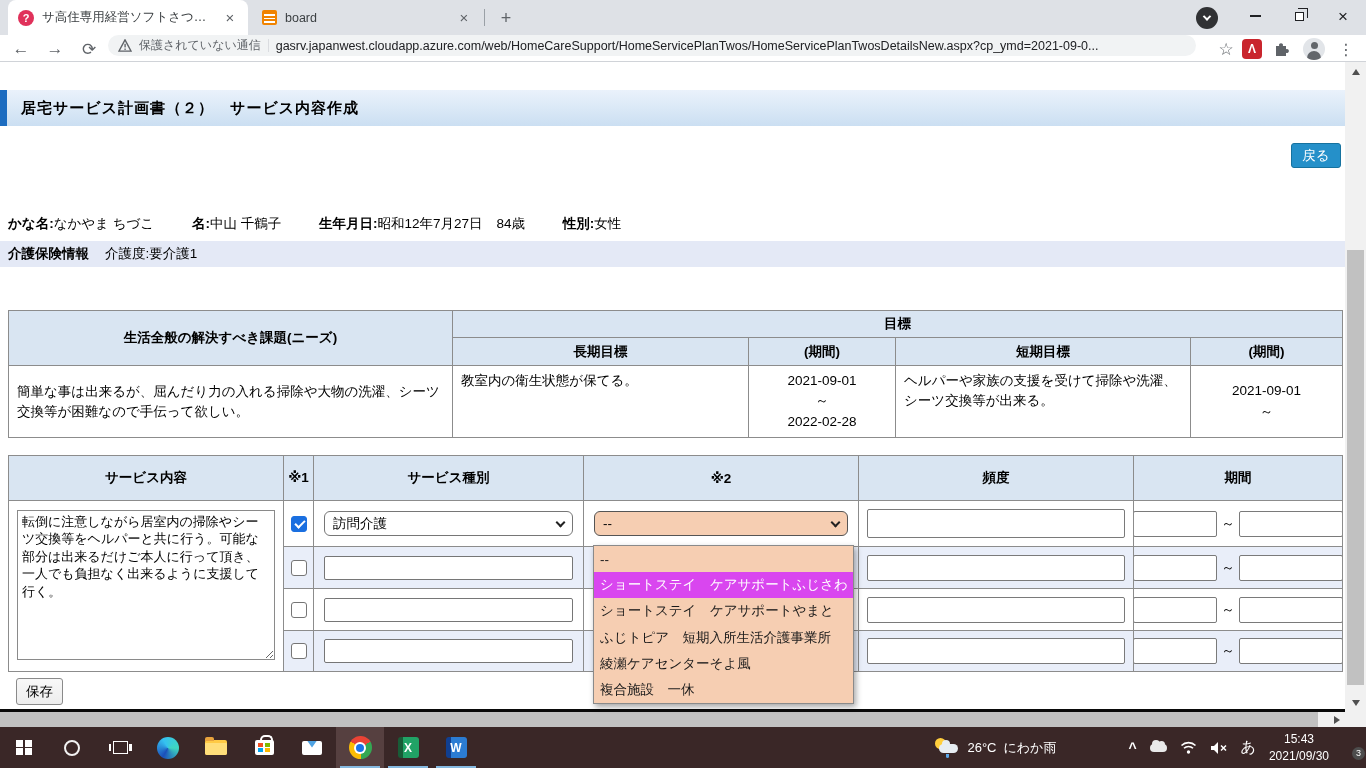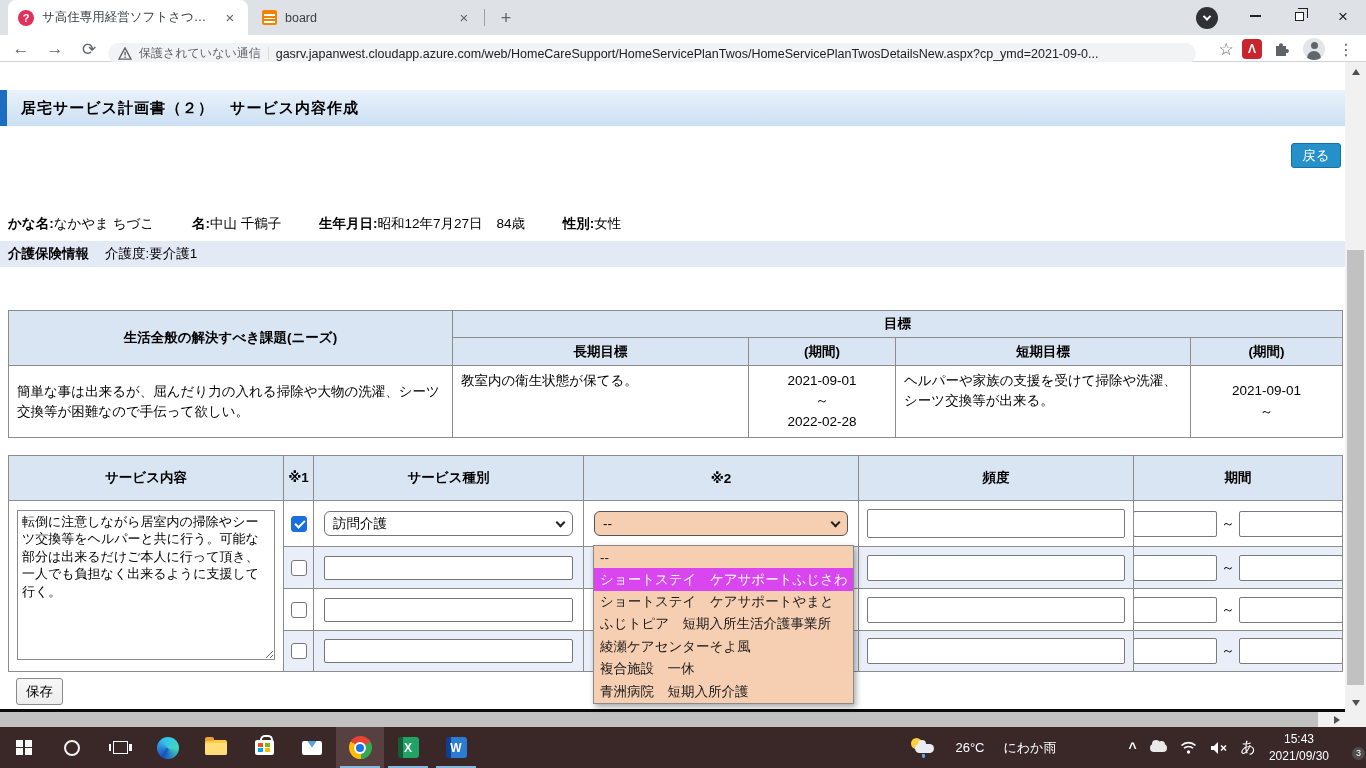--- a/index.html
+++ b/index.html
@@ -31,21 +31,21 @@
   .restore-box { width:9px; height:9px; border:1.5px solid #202124; position:relative; background:#fff; }
   .restore-box::before { content:""; position:absolute; left:2px; top:-4.5px; width:9px; height:9px;
     border:1.5px solid #202124; border-left:none; border-bottom:none; }
   .close-x { font-size:17px; color:#202124; line-height:17px; }
 
   
   #toolbar { position:absolute; left:0; top:35px; width:1366px; height:27px; background:#fff;
     border-bottom:1px solid #d0d3d8; }
   .navbtn { position:absolute; top:1px; width:26px; height:26px; display:flex; align-items:center;
     justify-content:center; color:#5f6368; font-size:17px; }
-  #omnibox { position:absolute; left:108px; top:8px; width:1088px; height:21px; border-radius:11px;
+  #omnibox { position:absolute; left:108px; top:0; width:1088px; height:21px; border-radius:11px;
     background:#f1f3f4; display:flex; align-items:center; padding:0 10px; gap:7px; overflow:hidden; }
   #warn-text { color:#5f6368; font-size:12px; white-space:nowrap; }
   .omnisep { width:1px; height:13px; background:#dadce0; flex:none; }
   #url-text { color:#202124; font-size:12.5px; white-space:nowrap; overflow:hidden; }
   #star-btn { position:absolute; left:1214px; top:2px; width:24px; height:24px; color:#5f6368;
     font-size:17px; display:flex; align-items:center; justify-content:center; }
   #pdf-ext { position:absolute; left:1242px; top:4px; width:20px; height:20px; background:#c9252d;
     border-radius:4px; color:#fff; font-weight:bold; font-size:12px; display:flex; align-items:center; justify-content:center; }
   #puzzle-btn { position:absolute; left:1272px; top:4px; width:21px; height:21px; }
   #avatar-btn { position:absolute; left:1303px; top:3px; width:22px; height:22px; border-radius:50%;
@@ -170,21 +170,21 @@
   .chromeicon::after { content:""; position:absolute; left:7.5px; top:7.5px; width:8px; height:8px;
     border-radius:50%; background:#1a73e8; }
   .officeicon { width:21px; height:21px; border-radius:3px; color:#fff; font-weight:bold; font-size:12px;
     display:flex; align-items:center; justify-content:center; }
   .xl { background:linear-gradient(90deg,#185c37 26%,#21a366 26%); }
   .wd { background:linear-gradient(90deg,#103f91 26%,#2b7cd3 26%); }
   .tb-btn.open::after { content:""; position:absolute; left:4px; bottom:0; width:40px; height:2.5px; background:#85b9e0; }
   .tb-btn.activeapp { background:#564040; }
   #tray { margin-left:auto; display:flex; align-items:center; gap:13px; padding-right:6px; }
   .trayitem { display:flex; align-items:center; justify-content:center; }
-  .weather { display:flex; align-items:center; gap:19px; font-size:13px;justify-content:center; }
+  .weather { display:flex; align-items:center; gap:7px; font-size:13px;justify-content:center; }
   .wicon { width:26px; height:20px; position:relative; }
   .wicon .sun { position:absolute; left:1px; top:0; width:11px; height:11px; border-radius:50%; background:#ffce3d; }
   .wicon .cl { position:absolute; left:5px; top:6px; width:19px; height:9px; border-radius:6px; background:#e7edf2; }
   .wicon .cl::before { content:""; position:absolute; left:3px; top:-4px; width:8px; height:8px; border-radius:50%; background:#e7edf2; }
   .wicon .drop { position:absolute; left:12px; top:16px; width:3px; height:4px; border-radius:0 0 2px 2px; background:#5aa7e8; }
   .caret { font-size:14px; font-weight:bold; color:#fff; }
   .cloudicon { width:17px; height:8px; background:#e9e9e9; border-radius:6px; position:relative; }
   .cloudicon::before { content:""; position:absolute; left:2px; top:-4px; width:8px; height:8px; border-radius:50%; background:#e9e9e9; }
   .cloudicon::after { content:""; position:absolute; left:8px; top:-3px; width:7px; height:7px; border-radius:50%; background:#e9e9e9; }
   .ime { font-size:15px; color:#fff; }
@@ -417,21 +417,20 @@
   </tbody>
     </table>
 
   <div id="dropdown-popup">
     <div class="opt">--</div>
     <div class="opt selected">ショートステイ　ケアサポートふじさわ</div>
     <div class="opt">ショートステイ　ケアサポートやまと</div>
     <div class="opt">ふじトピア　短期入所生活介護事業所</div>
     <div class="opt">綾瀬ケアセンターそよ風</div>
     <div class="opt">複合施設　一休</div>
-    <div class="opt">青洲病院　短期入所介護</div>
   </div>
 
   <div id="save-btn">保存</div>
   <div id="bottom-rule"></div>
 </div>
 
 <div id="hscroll">
   <div id="hthumb"></div>
   <div id="hbtn">
       <span class="tri-rt"></span>

